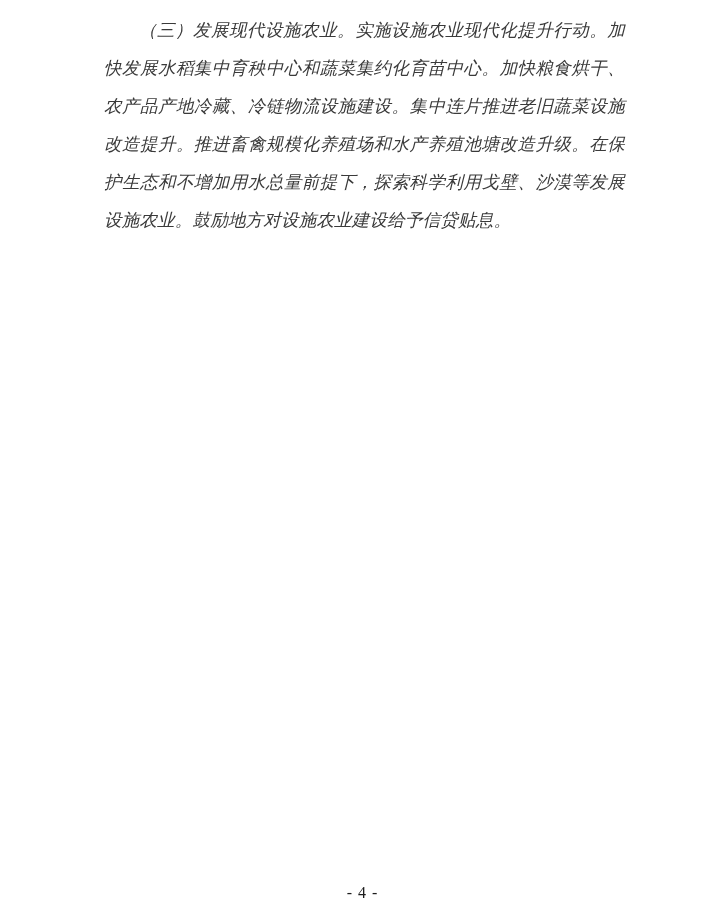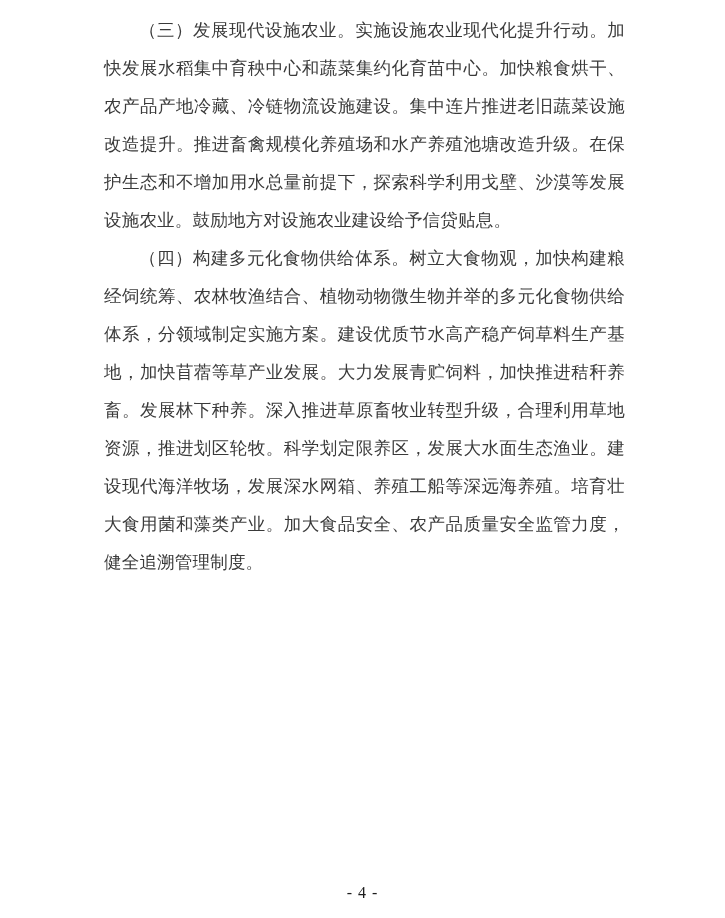--- a/index.html
+++ b/index.html
@@ -28,34 +28,34 @@
     font-size: 17.5px;
     line-height: 38px;
     text-align: justify;
     text-justify: inter-ideograph;
     letter-spacing: 0.2px;
   }
   .para {
     margin: 0;
     padding: 0;
     text-indent: 2em;
+    font-style: italic;
   }
   .page-number {
     position: absolute;
     left: 0;
     top: 884px;
     width: 100%;
     text-align: center;
     color: #1d1d1d;
     font-size: 16px;
     letter-spacing: 1px;
   }
 </style>
 </head>
 <body>
 
 <div class="page">
   <div class="body-text">
     <p class="para">（三）发展现代设施农业。实施设施农业现代化提升行动。加快发展水稻集中育秧中心和蔬菜集约化育苗中心。加快粮食烘干、农产品产地冷藏、冷链物流设施建设。集中连片推进老旧蔬菜设施改造提升。推进畜禽规模化养殖场和水产养殖池塘改造升级。在保护生态和不增加用水总量前提下，探索科学利用戈壁、沙漠等发展设施农业。鼓励地方对设施农业建设给予信贷贴息。</p>
-    <p class="para">（四）构建多元化食物供给体系。树立大食物观，加快构建粮经饲统筹、农林牧渔结合、植物动物微生物并举的多元化食物供给体系，分领域制定实施方案。建设优质节水高产稳产饲草料生产基地，加快苜蓿等草产业发展。大力发展青贮饲料，加快推进秸秆养畜。发展林下种养。深入推进草原畜牧业转型升级，合理利用草地资源，推进划区轮牧。科学划定限养区，发展大水面生态渔业。建设现代海洋牧场，发展深水网箱、养殖工船等深远海养殖。培育壮大食用菌和藻类产业。加大食品安全、农产品质量安全监管力度，健全追溯管理制度。</p>
   </div>
   <div class="page-number">- 4 -</div>
 </div>
 
 </body></html>

